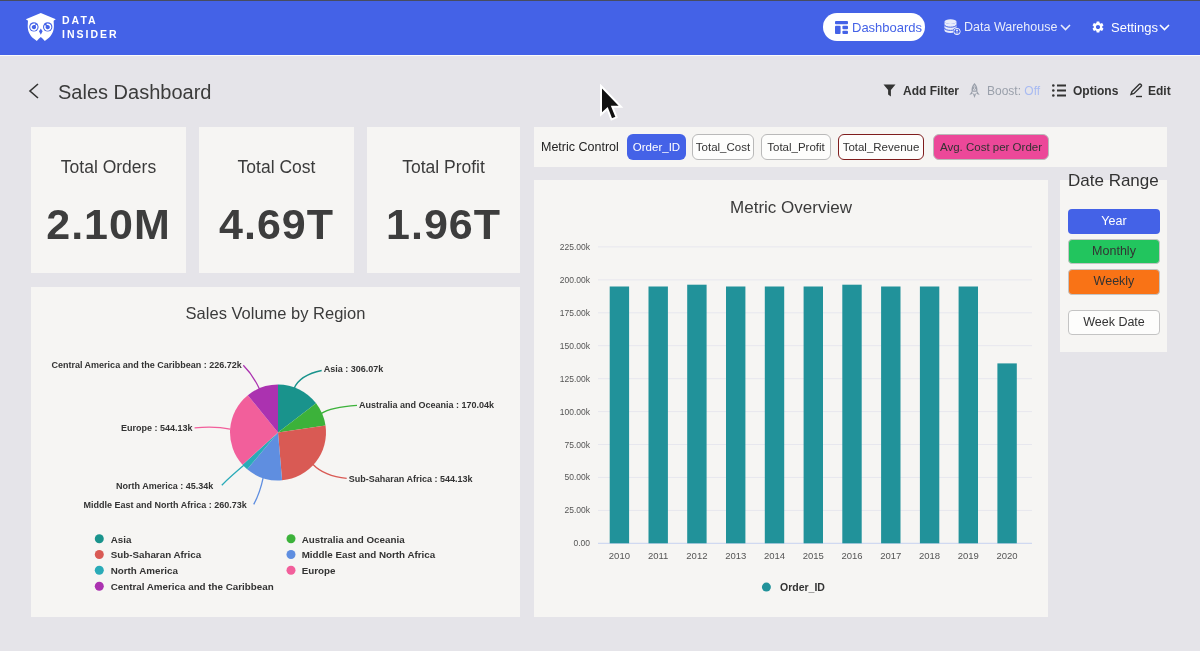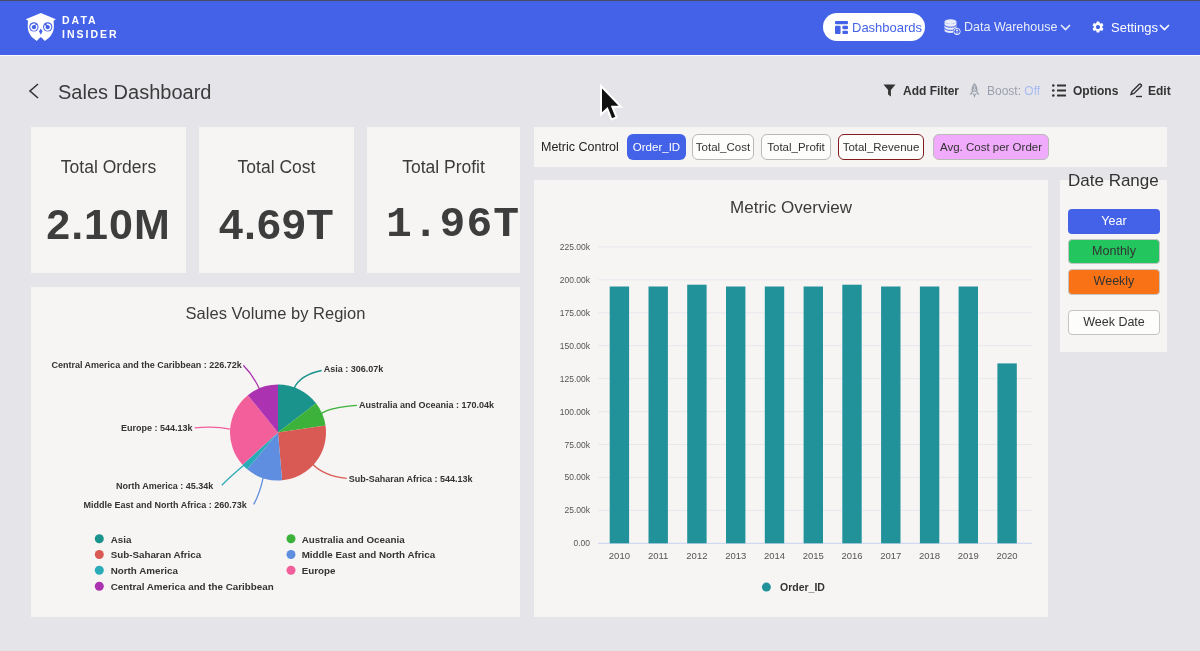--- a/index.html
+++ b/index.html
@@ -95,29 +95,29 @@
 </svg>
 
 <div class="card" style="left:31px;top:127px;width:155px;height:146px;"></div>
 <div class="card" style="left:199px;top:127px;width:155px;height:146px;"></div>
 <div class="card" style="left:367px;top:127px;width:153px;height:146px;"></div>
 <div class="abs" style="left:31px;top:30px;width:155px;text-align:center;font-size:17.5px;color:#3b3b3b;top:157px;">Total Orders</div>
 <div class="abs" style="left:199px;width:155px;text-align:center;font-size:17.5px;color:#3b3b3b;top:157px;">Total Cost</div>
 <div class="abs" style="left:367px;width:153px;text-align:center;font-size:17.5px;color:#3b3b3b;top:157px;">Total Profit</div>
 <div class="abs" style="left:31px;top:200px;width:155px;text-align:center;font-size:43px;letter-spacing:1px;font-weight:bold;color:#3d3d3d;">2.10M</div>
 <div class="abs" style="left:199px;top:200px;width:155px;text-align:center;font-size:43px;letter-spacing:1px;font-weight:bold;color:#3d3d3d;">4.69T</div>
-<div class="abs" style="left:367px;top:200px;width:153px;text-align:right;font-size:43px;letter-spacing:1px;font-weight:bold;color:#3d3d3d;font-family:Liberation Mono, monospace;">1.96T</div>
+<div class="abs" style="left:367px;top:200px;width:153px;text-align:center;font-size:43px;letter-spacing:1px;font-weight:bold;color:#3d3d3d;">1.96T</div>
 
 <div class="card" style="left:534px;top:127px;width:633px;height:40px;"></div>
 <div class="abs" style="left:541px;top:140px;font-size:12.5px;color:#222;">Metric Control</div>
 <div class="abs" style="left:627px;top:134px;width:59px;height:26px;background:#4462e7;border-radius:6px;color:#fff;font-size:11.5px;line-height:26px;text-align:center;">Order_ID</div>
 <div class="abs" style="left:692px;top:134px;width:62px;height:26px;background:#fdfdfc;border:1px solid #b9b9b9;border-radius:6px;color:#333;font-size:11.5px;line-height:24px;text-align:center;">Total_Cost</div>
 <div class="abs" style="left:761px;top:134px;width:70px;height:26px;background:#fdfdfc;border:1px solid #b9b9b9;border-radius:6px;color:#333;font-size:11.5px;line-height:24px;text-align:center;">Total_Profit</div>
 <div class="abs" style="left:838px;top:134px;width:86px;height:26px;background:#fdfdfc;border:1px solid #7f1d1d;border-radius:6px;color:#333;font-size:11.5px;line-height:24px;text-align:center;">Total_Revenue</div>
-<div class="abs" style="left:933px;top:134px;width:116px;height:26px;background:#f0abfc;border:1px solid #b9b9b9;border-radius:6px;color:#333;font-size:11.5px;line-height:24px;text-align:center;">Avg. Cost per Order</div>
+<div class="abs" style="left:933px;top:134px;width:116px;height:26px;background:#ec4899;border:1px solid #b9b9b9;border-radius:6px;color:#333;font-size:11.5px;line-height:24px;text-align:center;">Avg. Cost per Order</div>
 
 <div class="card" style="left:31px;top:287px;width:489px;height:330px;"></div>
 <div class="abs" style="left:31px;top:304px;width:489px;text-align:center;font-size:16.5px;color:#3b3b3b;">Sales Volume by Region</div>
 <svg class="abs" style="left:31px;top:287px" width="489" height="330" viewBox="0 0 489 330" font-family="Liberation Sans, sans-serif">
 <path d="M247,145.5 L247.00,97.50 A48,48 0 0 1 285.10,116.31 Z" fill="#19938c"></path>
 <path d="M247,145.5 L285.10,116.31 A48,48 0 0 1 294.50,138.60 Z" fill="#3cb23a"></path>
 <path d="M247,145.5 L294.50,138.60 A48,48 0 0 1 251.07,193.33 Z" fill="#d95a54"></path>
 <path d="M247,145.5 L251.07,193.33 A48,48 0 0 1 216.22,182.33 Z" fill="#5f8ee0"></path>
 <path d="M247,145.5 L216.22,182.33 A48,48 0 0 1 211.51,177.82 Z" fill="#2aabb8"></path>
 <path d="M247,145.5 L211.51,177.82 A48,48 0 0 1 216.85,108.15 Z" fill="#f25f9b"></path>

